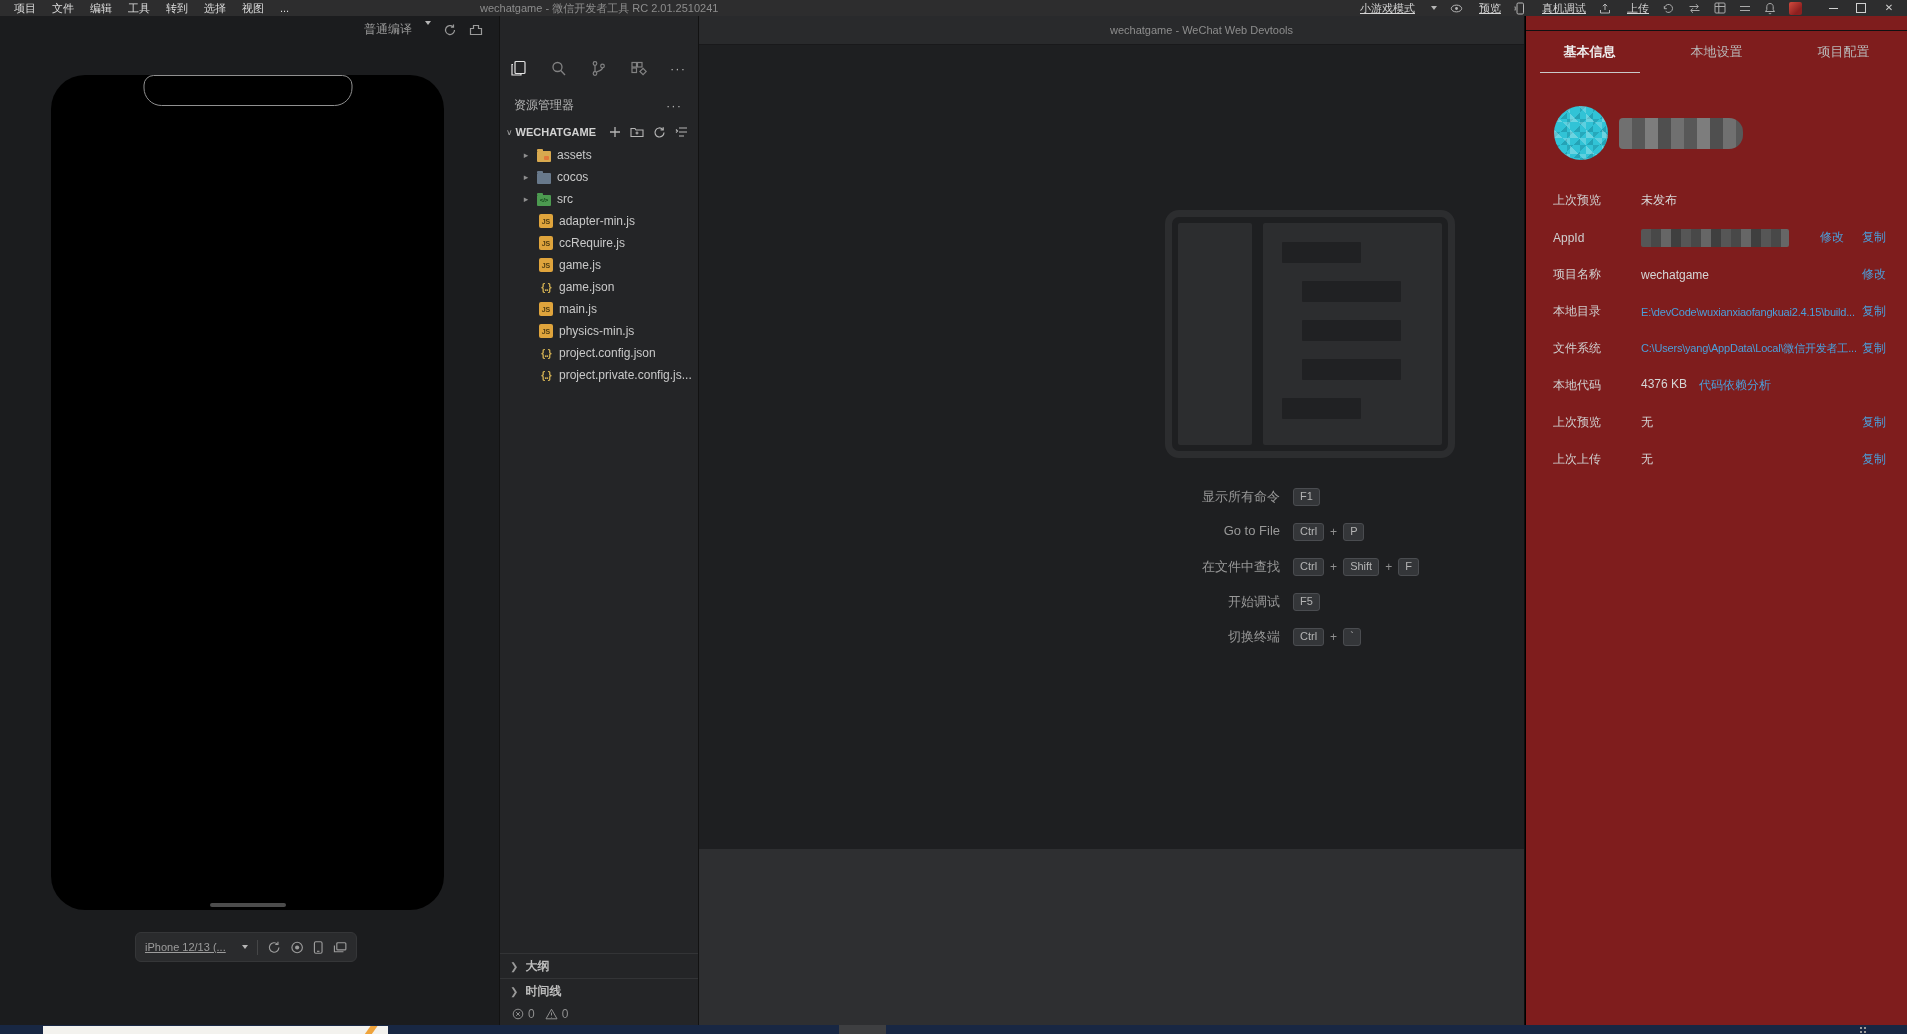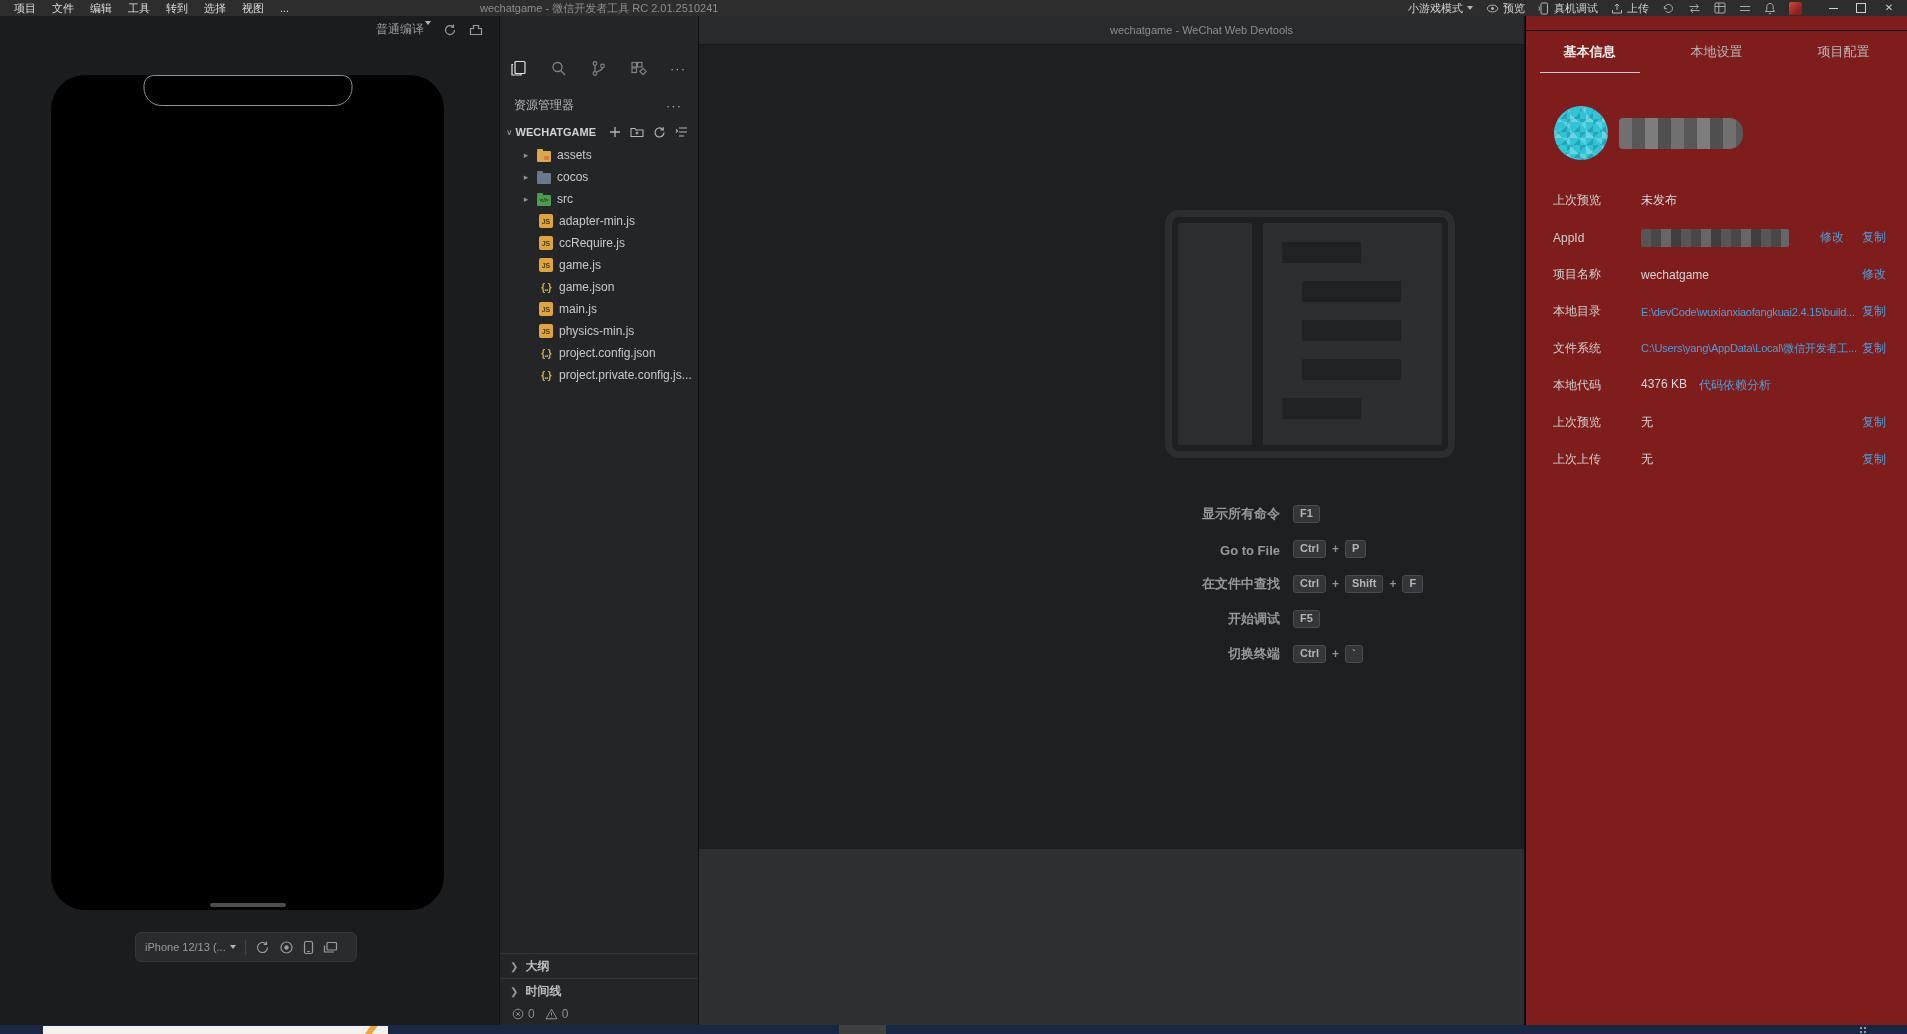--- a/index.html
+++ b/index.html
@@ -8,34 +8,34 @@
        -webkit-font-smoothing:antialiased;}
   svg{display:block;}
 
   
   .titlebar{position:absolute;left:0;top:0;width:1907px;height:16px;background:#2d2d2e;
             display:flex;align-items:center;font-size:11px;color:#dcdcdc;z-index:30;}
   .menus{display:flex;align-items:center;padding-left:6px;}
   .menu-item{padding:0 8px;line-height:16px;cursor:default;}
   .win-title{position:absolute;left:480px;top:0;line-height:16px;color:#8d8d8d;font-size:11px;white-space:nowrap;}
   .tb-right{position:absolute;right:4px;top:0;height:16px;display:flex;align-items:center;gap:13px;color:#d4d4d4;font-size:11px;}
-  .tb-item{display:flex;align-items:center;gap:4px;white-space:nowrap;}
+  .tb-item{display:flex;align-items:center;gap:16px;white-space:nowrap;text-decoration:underline;}
   .caret{width:0;height:0;border-left:3px solid transparent;border-right:3px solid transparent;border-top:4px solid #b5b5b5;}
   .tb-ico{opacity:.85;}
   .user-avatar{width:13px;height:13px;border-radius:2px;background:linear-gradient(135deg,#d24b3e,#8e1f1f 70%);}
   .win-controls{display:flex;align-items:center;margin-left:4px;}
   .win-btn{width:28px;height:16px;display:flex;align-items:center;justify-content:center;color:#d0d0d0;}
   .ic-min{width:9px;height:1px;background:#d0d0d0;}
   .ic-max{width:8px;height:8px;border:1px solid #d0d0d0;}
   .ic-close{font-size:10px;line-height:10px;color:#d0d0d0;}
 
   
   .sim{position:absolute;left:0;top:16px;width:499px;height:1009px;background:#1b1c1e;}
   .sim-header{position:absolute;right:16px;top:5px;display:flex;align-items:center;gap:12px;color:#9a9a9a;font-size:12px;}
-  .sim-header .grp{display:flex;align-items:flex-start;gap:1px;}
+  .sim-header .grp{display:flex;align-items:flex-start;gap:13px;}
   .phone{position:absolute;left:51px;top:59px;width:393px;height:835px;background:#000;border-radius:34px;}
   .notch{position:absolute;left:50%;transform:translateX(-50%);top:0;width:207px;height:29px;
          border:1px solid #909090;border-radius:10px 10px 18px 18px;}
   .home-bar{position:absolute;left:50%;transform:translateX(-50%);bottom:3px;width:76px;height:4px;background:#4c4c4c;border-radius:2px;}
   .sim-controls{position:absolute;left:135px;top:916px;width:222px;height:30px;background:#2a2b2d;border:1px solid #353638;
                 border-radius:6px;display:flex;align-items:center;padding:0 9px;gap:9px;color:#9c9c9c;font-size:11px;box-sizing:border-box;}
   .sc-div{width:1px;height:15px;background:#454647;}
   .device-label{white-space:nowrap;overflow:hidden;}
 
   
@@ -81,21 +81,21 @@
              border-radius:14px;box-sizing:border-box;display:flex;padding:6px;gap:11px;}
   .wm-left{width:74px;background:#2c2d2f;border-radius:2px;}
   .wm-right{flex:1;background:#2c2d2f;border-radius:2px;position:relative;}
   .wm-bar{position:absolute;height:21px;background:#202123;border-radius:1px;}
   .wm-b1{left:19px;top:19px;width:79px;}
   .wm-b2{left:39px;top:58px;width:99px;}
   .wm-b3{left:39px;top:97px;width:99px;}
   .wm-b4{left:39px;top:136px;width:99px;}
   .wm-b5{left:19px;top:175px;width:79px;}
   .shortcuts{position:absolute;left:356px;top:472px;width:440px;}
-  .shortcut-row{height:35px;display:flex;align-items:flex-end;font-weight:bold;}
+  .shortcut-row{height:35px;display:flex;align-items:flex-start;}
   .shortcut-label{width:238px;text-align:right;color:#989898;font-size:13px;padding-right:13px;box-sizing:border-box;white-space:nowrap;}
   .keys{display:flex;align-items:center;gap:6px;color:#8f8f8f;font-size:12px;}
   .kbd{background:#343639;border:1px solid #4a4c50;border-radius:3px;padding:1px 6px 2px;font-size:11px;color:#b4b4b4;line-height:13px;}
   .panel-tabs{position:absolute;left:0;top:806px;width:100%;height:26px;background:#242527;border-top:1px solid #1a1a1c;
               display:flex;align-items:stretch;padding-left:12px;box-sizing:border-box;}
   .panel-tab{padding:0 11px;font-size:12px;color:#9b9b9b;display:flex;align-items:center;border-bottom:1px solid transparent;}
   .panel-tab.active{color:#eaeaea;border-bottom:1px solid #cfcfcf;}
   .panel-content{position:absolute;left:0;top:833px;width:100%;height:176px;background:#2e2f31;}
 
   

